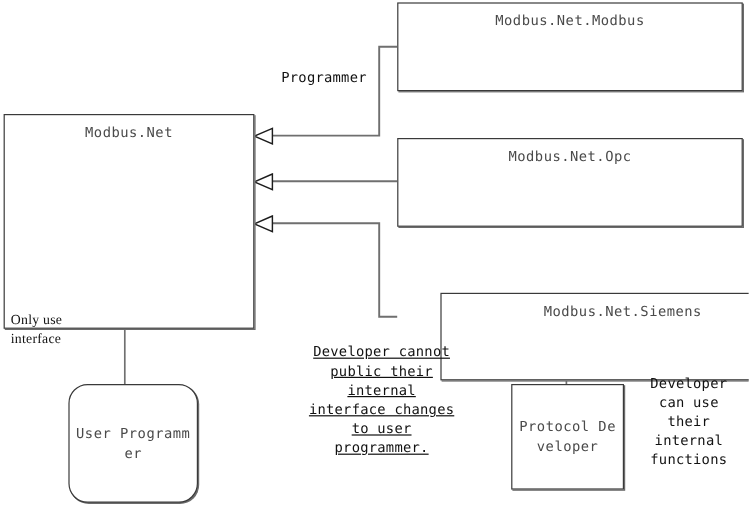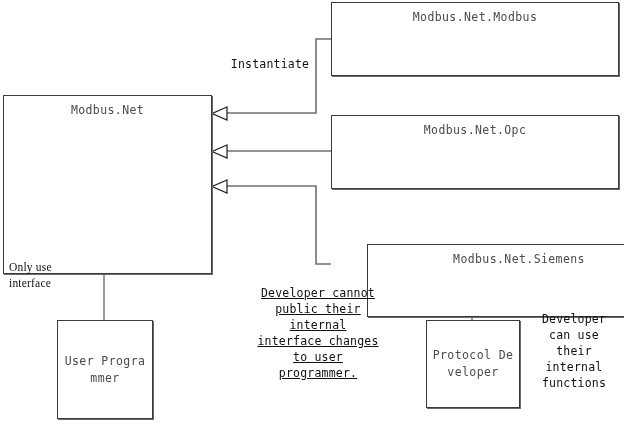--- a/index.html
+++ b/index.html
@@ -125,29 +125,29 @@
   </div>
 
   <div class="box" style="left:331px; top:115px; width:288px; height:74px;padding-left:32px;">
     <div class="box-title top">Modbus.Net.Opc</div>
   </div>
 
   <div class="box" style="left:331px; top:244px; width:304px; height:73px;margin-left:36px;">
     <div class="box-title top">Modbus.Net.Siemens</div>
   </div>
 
-  <div class="box" style="left:57px; top:320px; width:96px; height:99px;">
+  <div class="box" style="left:57px; top:320px; width:108px; height:99px;border-radius:16px;">
     <div class="box-title mid wrapbox">User Programmer</div>
   </div>
 
   <div class="box" style="left:426px; top:320px; width:94px; height:88px;">
     <div class="box-title mid wrapbox">Protocol Developer</div>
   </div>
 
-  <div class="note center" style="left:222px; top:56px; width:96px;">Instantiate</div>
+  <div class="note center" style="left:222px; top:56px; width:96px;">Programmer</div>
 
   <div class="note left" style="left:9px; top:259px; width:104px;">Only use
 interface</div>
 
   <div class="note center" style="left:240px; top:285px; width:156px;text-decoration:underline;">Developer cannot
 public their
 internal
 interface changes
 to user
 programmer.</div>

